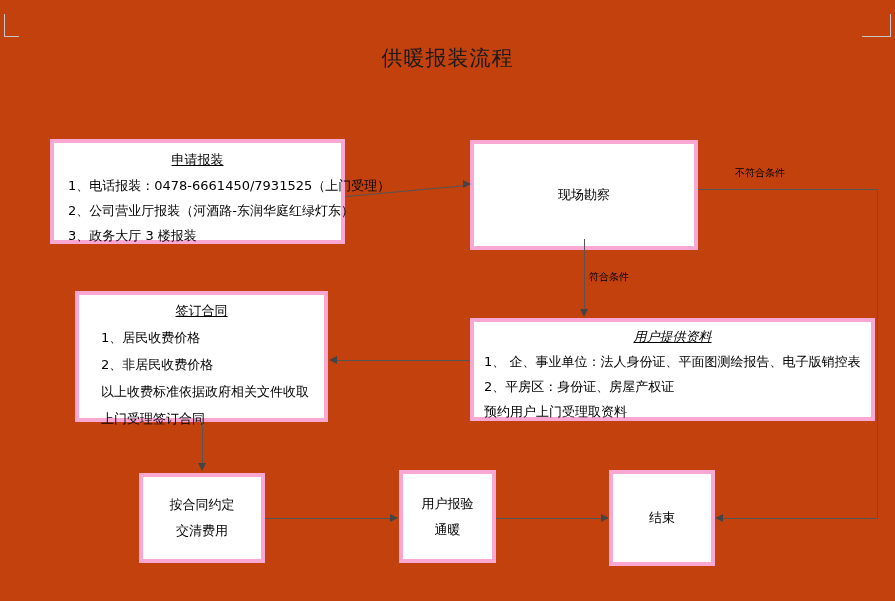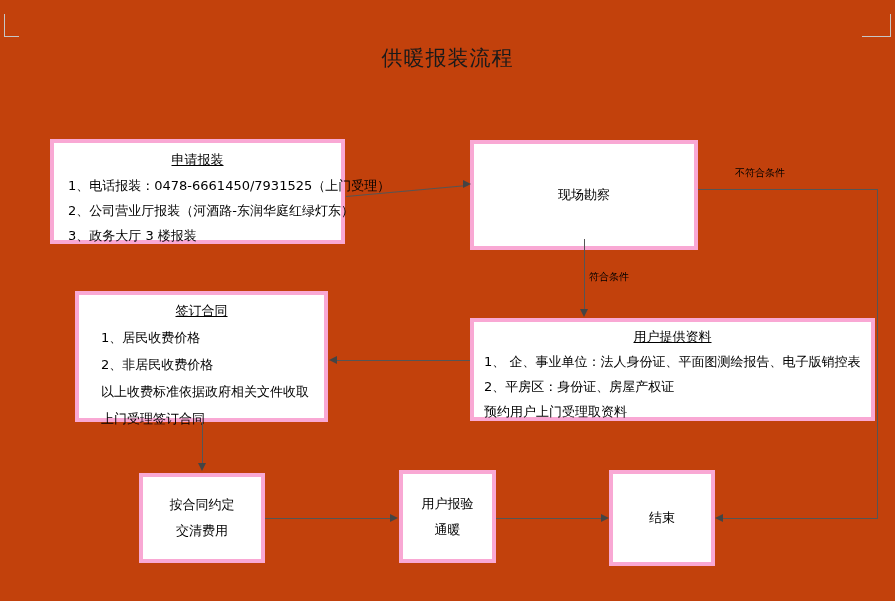--- a/index.html
+++ b/index.html
@@ -83,21 +83,21 @@
   #box-apply      { left: 50px;  top: 139px; width: 295px; height: 105px; padding: 8px 0 0 0; }
   #box-apply .box-line { padding-left: 14px; }
   #box-apply .box-line + .box-line { margin-top: 7px; }
   #box-apply .box-title { margin-bottom: 8px; }
 
   #box-survey     { left: 470px; top: 140px; width: 228px; height: 110px; }
 
   #box-docs       { left: 470px; top: 318px; width: 405px; height: 103px; padding: 6px 0 0 0; }
   #box-docs .box-line { padding-left: 10px; }
   #box-docs .box-line + .box-line { margin-top: 7px; }
-  #box-docs .box-title { margin-bottom: 7px; }
+  #box-docs .box-title { margin-bottom: 7px; font-style: italic; }
 
   #box-contract   { left: 75px;  top: 291px; width: 253px; height: 131px; padding: 7px 0 0 0; }
   #box-contract .box-line { padding-left: 22px; }
   #box-contract .box-line + .box-line { margin-top: 9px; }
   #box-contract .box-title { margin-bottom: 9px; }
 
   #box-payment    { left: 139px; top: 473px; width: 126px; height: 90px; }
   #box-inspect    { left: 399px; top: 470px; width: 97px;  height: 93px; }
   #box-end        { left: 609px; top: 470px; width: 106px; height: 96px; }
 

